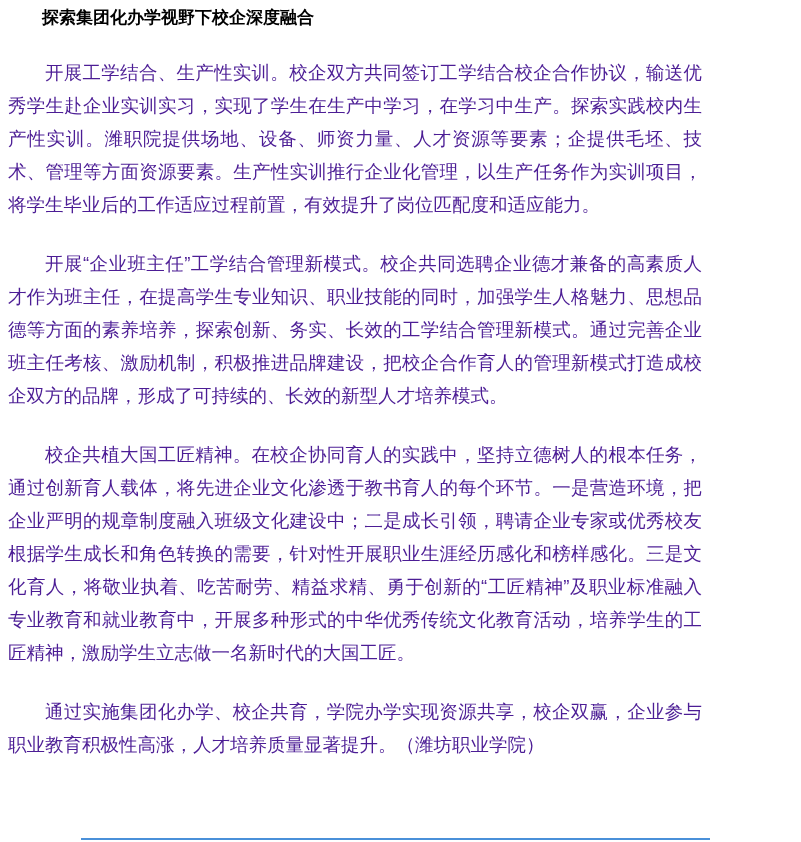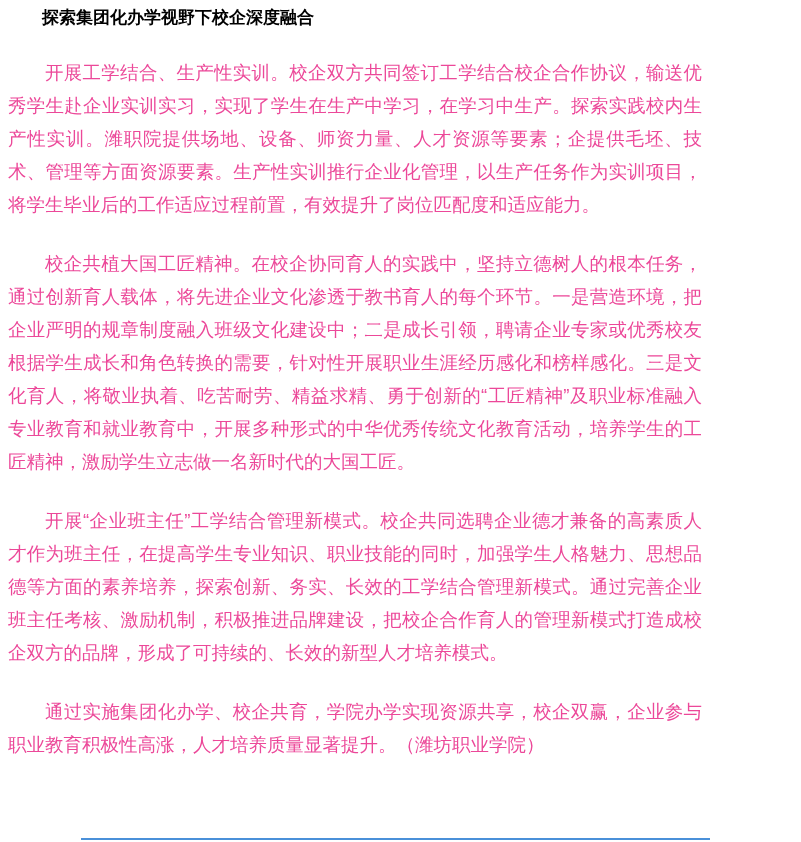--- a/index.html
+++ b/index.html
@@ -25,21 +25,21 @@
     line-height: 24px;
     margin: 0 0 8px 34px;
     color: #000000;
   }
   .article-paragraph {
     font-size: 18.5px;
     line-height: 33px;
     margin: 26px 0 0 0;
     text-indent: 37px;
     text-align: justify;
-    color: #ec4899;
+    color: #4c1d95;
     word-break: normal;
   }
   .bottom-bar {
     position: absolute;
     top: 838px;
     left: 81px;
     width: 720px;
     height: 2px;
     background: #dcdcdc;
   }
@@ -52,20 +52,20 @@
     background: #4a90d9;
   }
 </style>
 </head>
 <body>
 
 <div class="page">
   <div class="content">
     <h1 class="article-title">探索集团化办学视野下校企深度融合</h1>
     <p class="article-paragraph">开展工学结合、生产性实训。校企双方共同签订工学结合校企合作协议，输送优秀学生赴企业实训实习，实现了学生在生产中学习，在学习中生产。探索实践校内生产性实训。潍职院提供场地、设备、师资力量、人才资源等要素；企提供毛坯、技术、管理等方面资源要素。生产性实训推行企业化管理，以生产任务作为实训项目，将学生毕业后的工作适应过程前置，有效提升了岗位匹配度和适应能力。</p>
+    <p class="article-paragraph">开展“企业班主任”工学结合管理新模式。校企共同选聘企业德才兼备的高素质人才作为班主任，在提高学生专业知识、职业技能的同时，加强学生人格魅力、思想品德等方面的素养培养，探索创新、务实、长效的工学结合管理新模式。通过完善企业班主任考核、激励机制，积极推进品牌建设，把校企合作育人的管理新模式打造成校企双方的品牌，形成了可持续的、长效的新型人才培养模式。</p>
     <p class="article-paragraph">校企共植大国工匠精神。在校企协同育人的实践中，坚持立德树人的根本任务，通过创新育人载体，将先进企业文化渗透于教书育人的每个环节。一是营造环境，把企业严明的规章制度融入班级文化建设中；二是成长引领，聘请企业专家或优秀校友根据学生成长和角色转换的需要，针对性开展职业生涯经历感化和榜样感化。三是文化育人，将敬业执着、吃苦耐劳、精益求精、勇于创新的“工匠精神”及职业标准融入专业教育和就业教育中，开展多种形式的中华优秀传统文化教育活动，培养学生的工匠精神，激励学生立志做一名新时代的大国工匠。</p>
-    <p class="article-paragraph">开展“企业班主任”工学结合管理新模式。校企共同选聘企业德才兼备的高素质人才作为班主任，在提高学生专业知识、职业技能的同时，加强学生人格魅力、思想品德等方面的素养培养，探索创新、务实、长效的工学结合管理新模式。通过完善企业班主任考核、激励机制，积极推进品牌建设，把校企合作育人的管理新模式打造成校企双方的品牌，形成了可持续的、长效的新型人才培养模式。</p>
     <p class="article-paragraph">通过实施集团化办学、校企共育，学院办学实现资源共享，校企双赢，企业参与职业教育积极性高涨，人才培养质量显著提升。（潍坊职业学院）</p>
   </div>
   <div class="bottom-bar">
     <div class="bottom-bar-fill"></div>
   </div>
 </div>
 
 </body></html>

